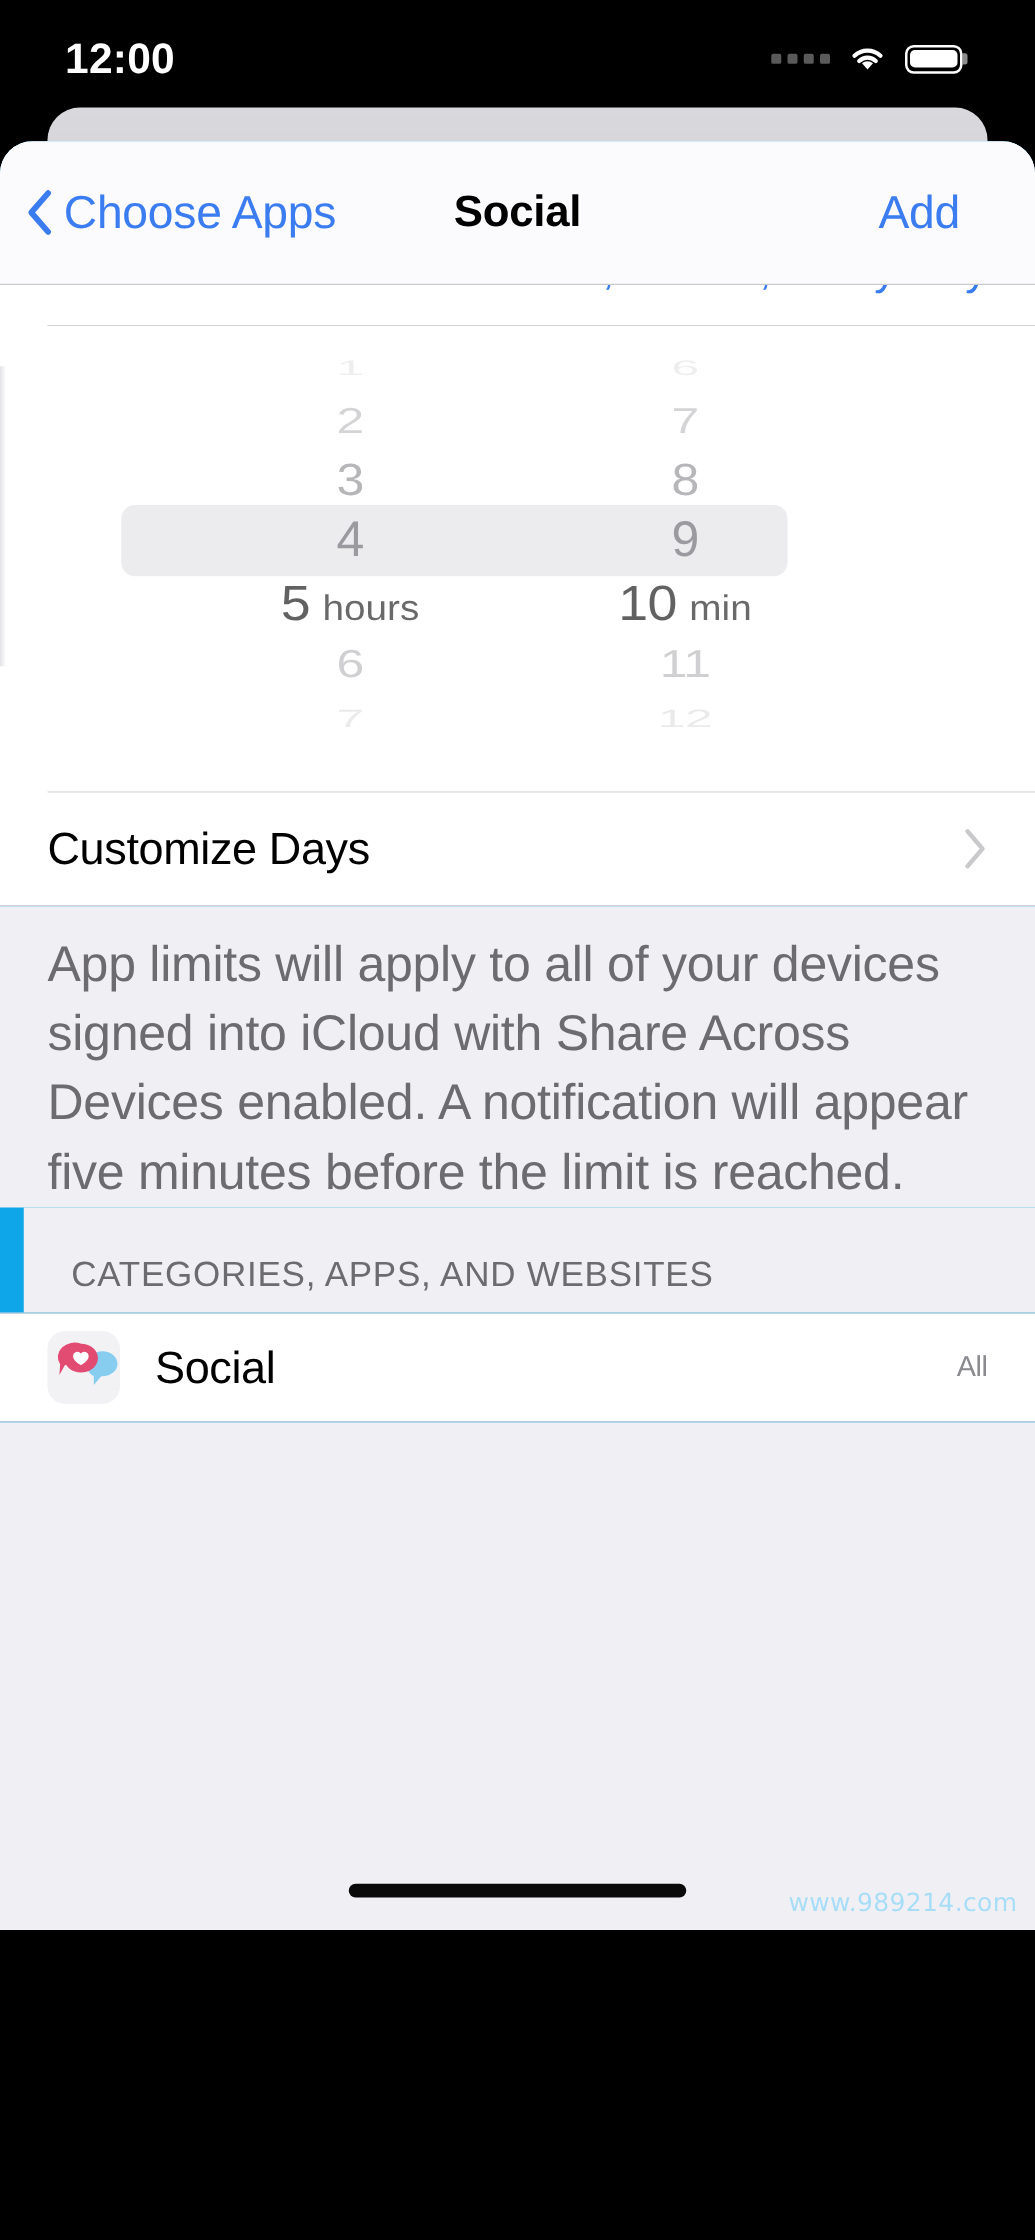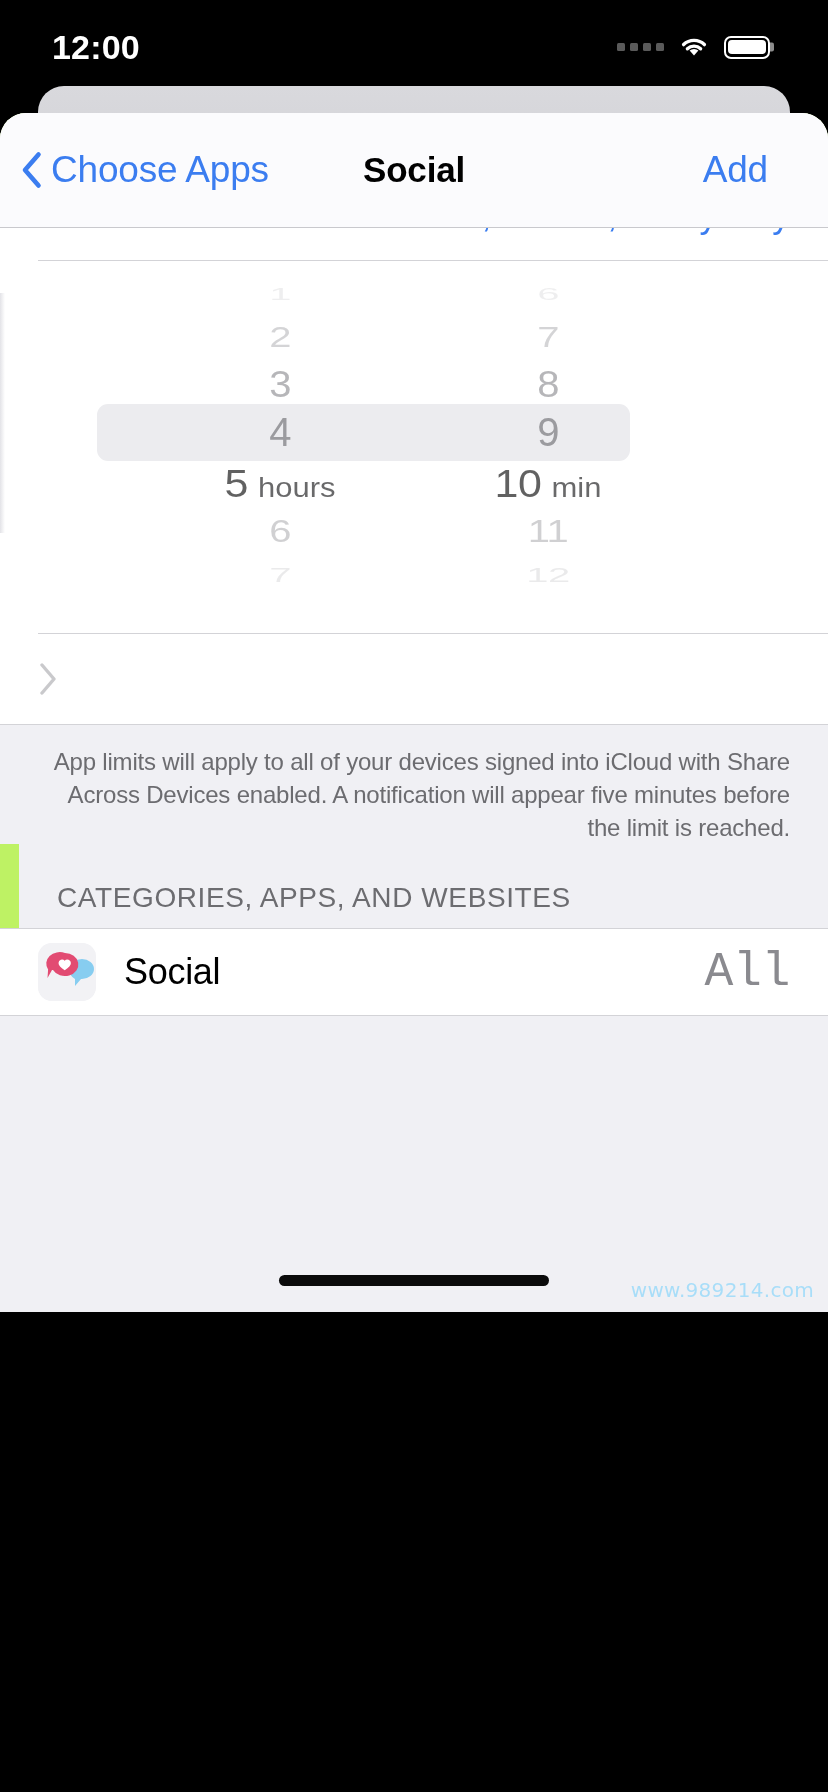--- a/index.html
+++ b/index.html
@@ -3,21 +3,21 @@
 <meta charset="utf-8">
 <style>
   * { margin:0; padding:0; box-sizing:border-box; }
   html, body {
     width:828px; height:1792px;
     background:#000;
     font-family:"Liberation Sans","DejaVu Sans",sans-serif;
     -webkit-font-smoothing:antialiased;
     overflow:hidden;
   }
-  .screen { position:relative; width:828px; height:1312px; background:#000; overflow:hidden; }
+  .screen { position:relative; width:828px; height:1544px; background:#000; overflow:hidden; }
 
   
   .statusbar {
     position:absolute; top:0; left:0; width:828px; height:88px;
     display:flex; align-items:center; justify-content:space-between;
     padding:0 58px 0 52px; color:#fff; z-index:40;
   }
   .sb-time { font-size:34px; font-weight:600; letter-spacing:0.2px; line-height:1; padding-top:6px; }
   .sb-right { display:flex; align-items:center; gap:14px; padding-top:6px; }
   .sb-dots { display:flex; gap:5px; align-items:center; }
@@ -34,21 +34,21 @@
   .sb-batt i { display:block; height:100%; width:100%; background:#fff; border-radius:4px; }
 
   
   .sheet-back {
     position:absolute; left:38px; top:86px; width:752px; height:120px;
     background:linear-gradient(#d9d9dd,#cfcfd4);
     border-radius:26px 26px 0 0; z-index:5;
   }
   .sheet {
     position:absolute; left:0; top:113px; width:828px; height:1679px;
-    background:#bef264; border-radius:26px 26px 0 0; z-index:10; overflow:hidden;
+    background:#0ea5e9; border-radius:26px 26px 0 0; z-index:10; overflow:hidden;
   }
   
   .edge-artifact {
     position:absolute; left:0; top:180px; width:5px; height:240px;
     background:linear-gradient(to right,#dedee3,rgba(222,222,227,0));
     z-index:22; opacity:.85;
   }
 
   
   .navbar {
@@ -108,35 +108,35 @@
   .r4 { top:199px; transform:scaleY(.92); opacity:.66; }
   .r5 { top:247px; transform:scaleY(.78); opacity:.46; }
   .r6 { top:291px; transform:scaleY(.50); opacity:.20; }
 
   
   .chev-right { width:20px; height:34px; flex:none; opacity:.45; }
 
   
   .note {
     background:#f0f0f4; padding:20px 38px 0 38px;
-    font-size:24px; line-height:1.38; color:#6c6c70; letter-spacing:-0.2px;text-align:right;
+    font-size:40px; line-height:1.38; color:#6c6c70; letter-spacing:-0.2px;
   }
   .sec-header {
     background:#f0f0f4; padding:38px 38px 14px 38px;
     font-size:28px; color:#6c6c70; letter-spacing:0.6px;margin-left:19px;
   }
 
   
   .app-row { display:flex; align-items:center; padding:0 38px; height:86px; background:#fff; }
   .app-icon {
     width:58px; height:58px; border-radius:14px; background:#f2f2f5;
     position:relative; flex:none; overflow:hidden;
   }
   .app-name { font-size:36px; color:#000; margin-left:28px; letter-spacing:-0.3px; }
-  .app-all { margin-left:auto; font-size:48px; color:#8a8a8f; letter-spacing:-0.3px;font-family:Liberation Mono, monospace; }
+  .app-all { margin-left:auto; font-size:23px; color:#8a8a8f; letter-spacing:-0.3px; }
 
   
   .filler { background:#f0f0f4; flex:1; }
   .home-indicator {
     position:absolute; left:50%; transform:translateX(-50%);
     bottom:26px; width:270px; height:11px; background:#0a0a0a; border-radius:6px; z-index:30;
   }
   .watermark {
     position:absolute; right:14px; bottom:10px; z-index:31;
     font-size:20px; color:#7dd3fc; opacity:.62; letter-spacing:.3px;
@@ -251,20 +251,21 @@
                 <span class="pnum">12</span>
               </div>
             </div>
 
           </div>
         </div>
 
         <div class="hair"></div>
 
         <div class="row">
+          <span class="row-label">Customize Days</span>
           <span class="chev-right">
             <svg viewBox="0 0 20 34" width="20" height="34" aria-hidden="true">
               <path d="M4 3 L16 17 L4 31" stroke="#8a8a8f" stroke-width="3.4" fill="none" stroke-linecap="round" stroke-linejoin="round"></path>
             </svg>
           </span>
         </div>
       </div>
       <div class="hair full"></div>
 
       <div class="note">App limits will apply to all of your devices signed into iCloud with Share Across Devices enabled. A notification will appear five minutes before the limit is reached.</div>

